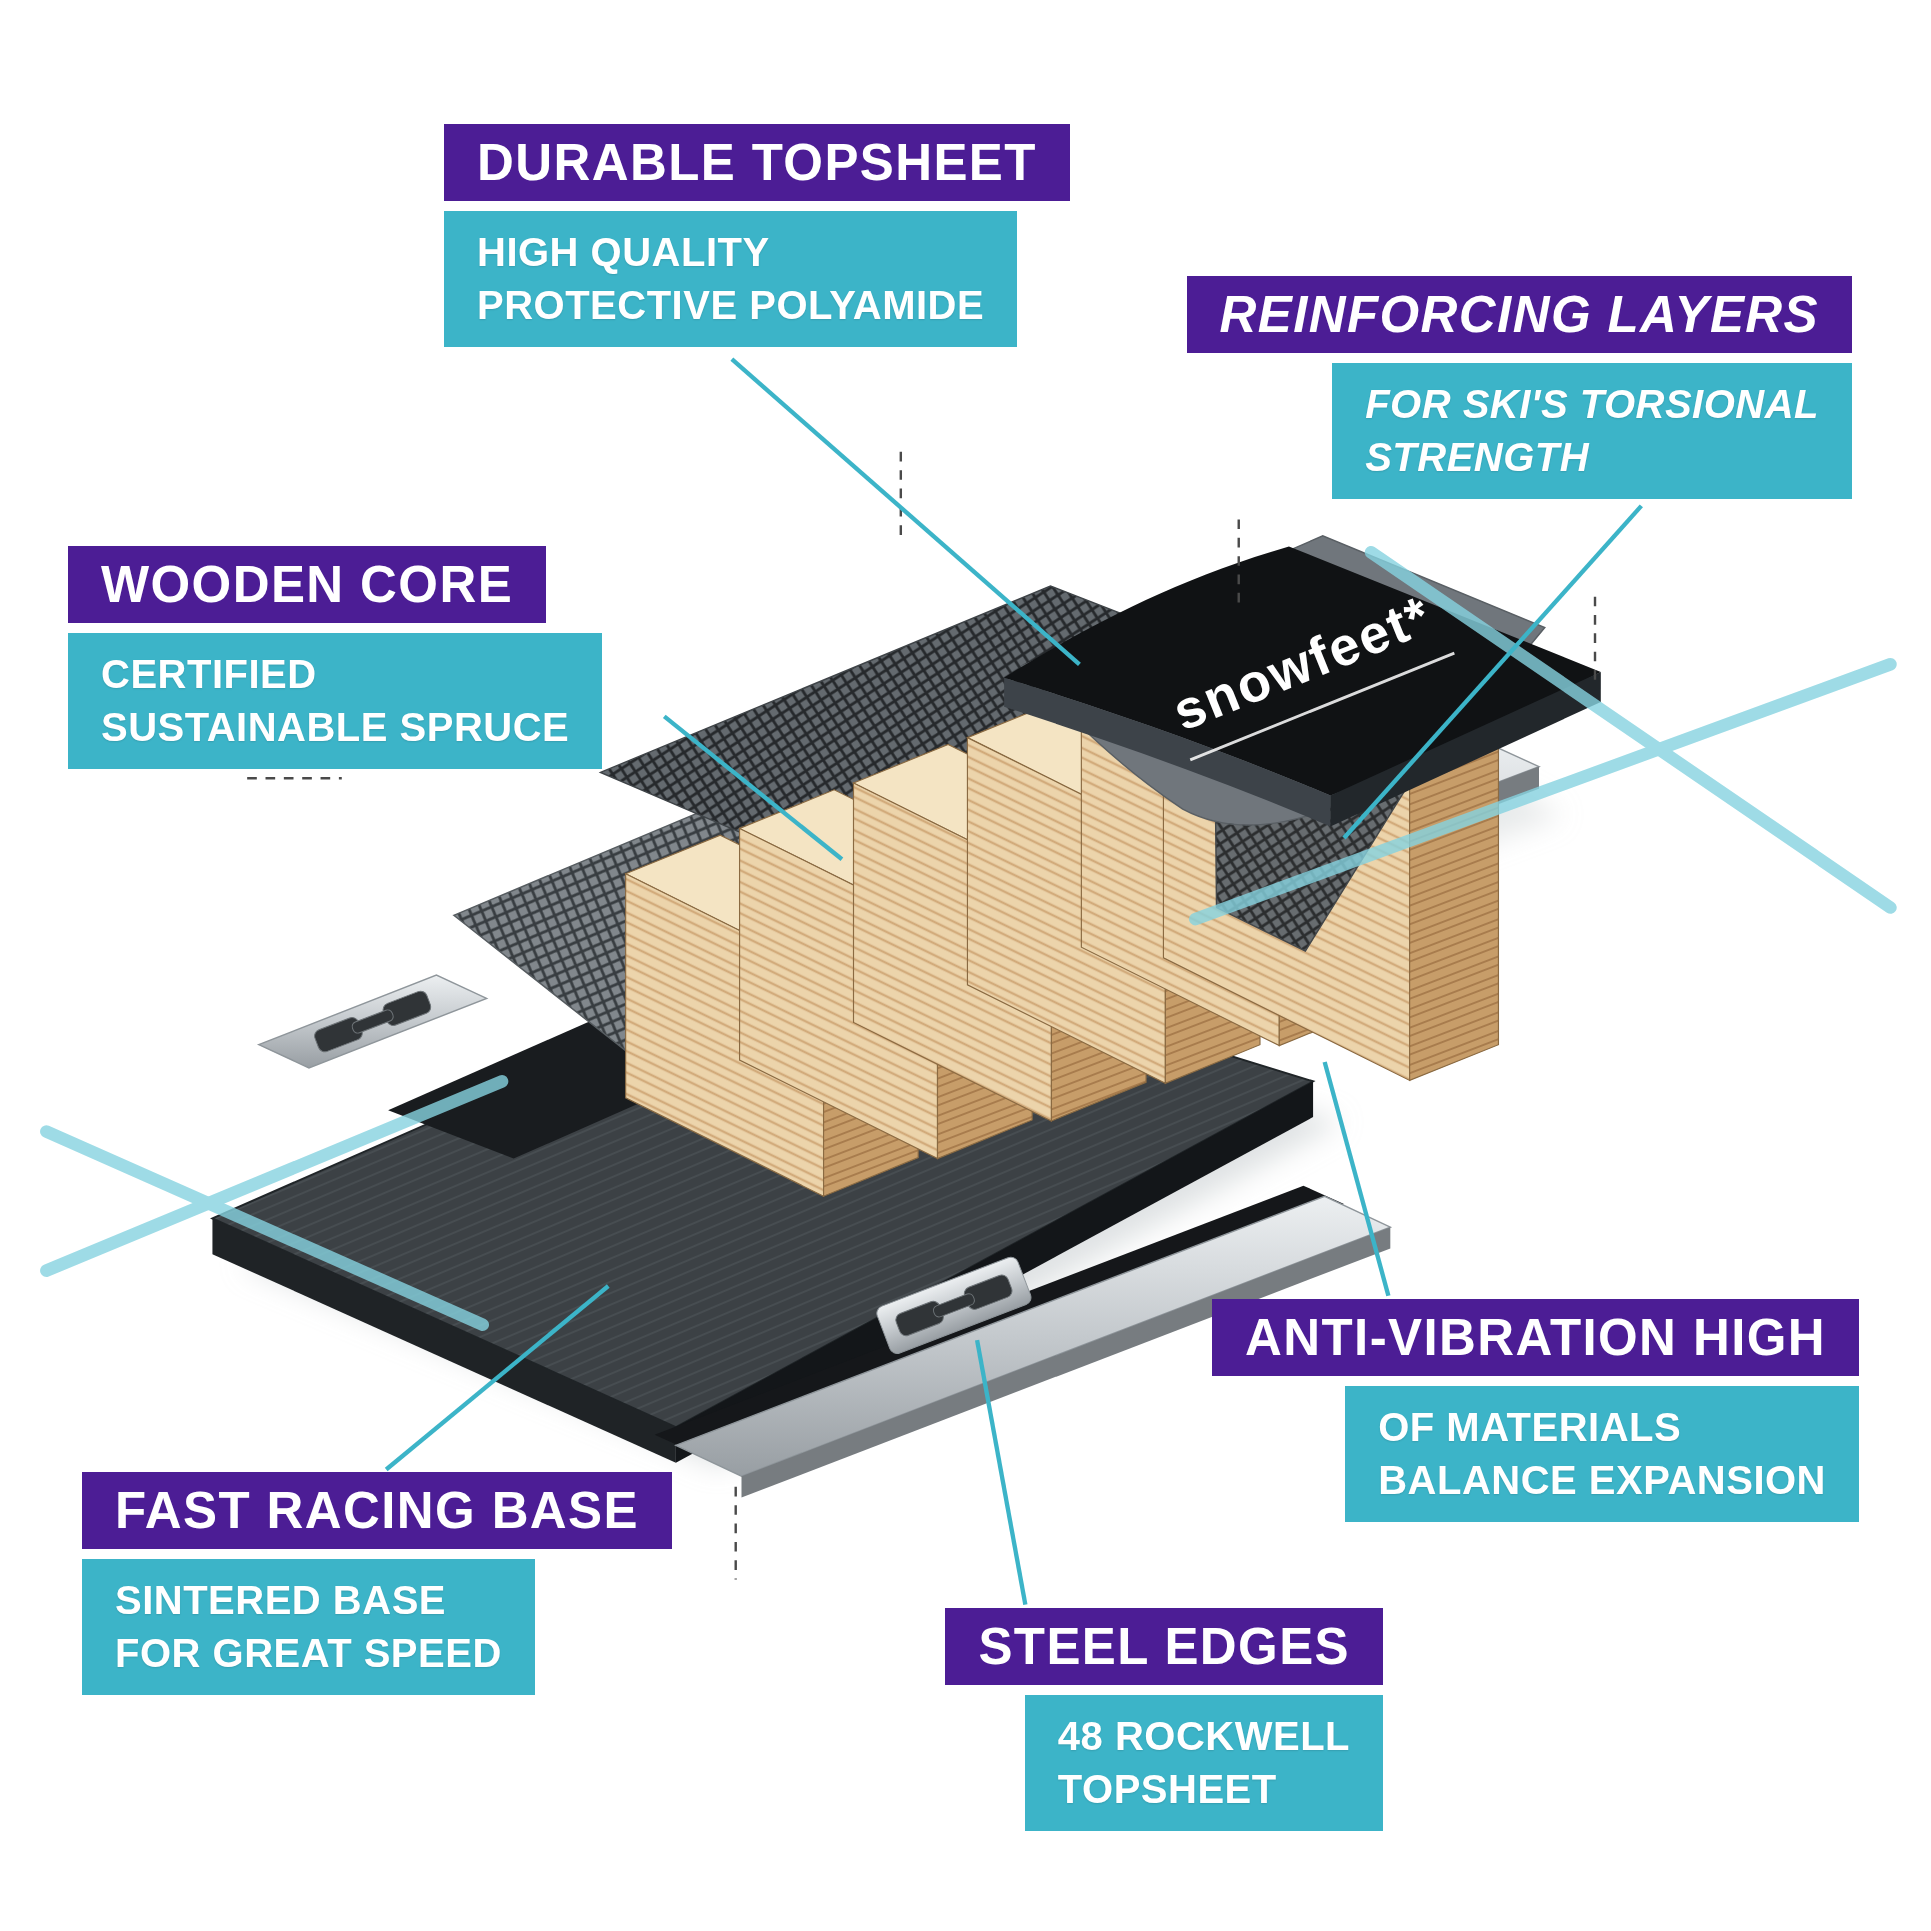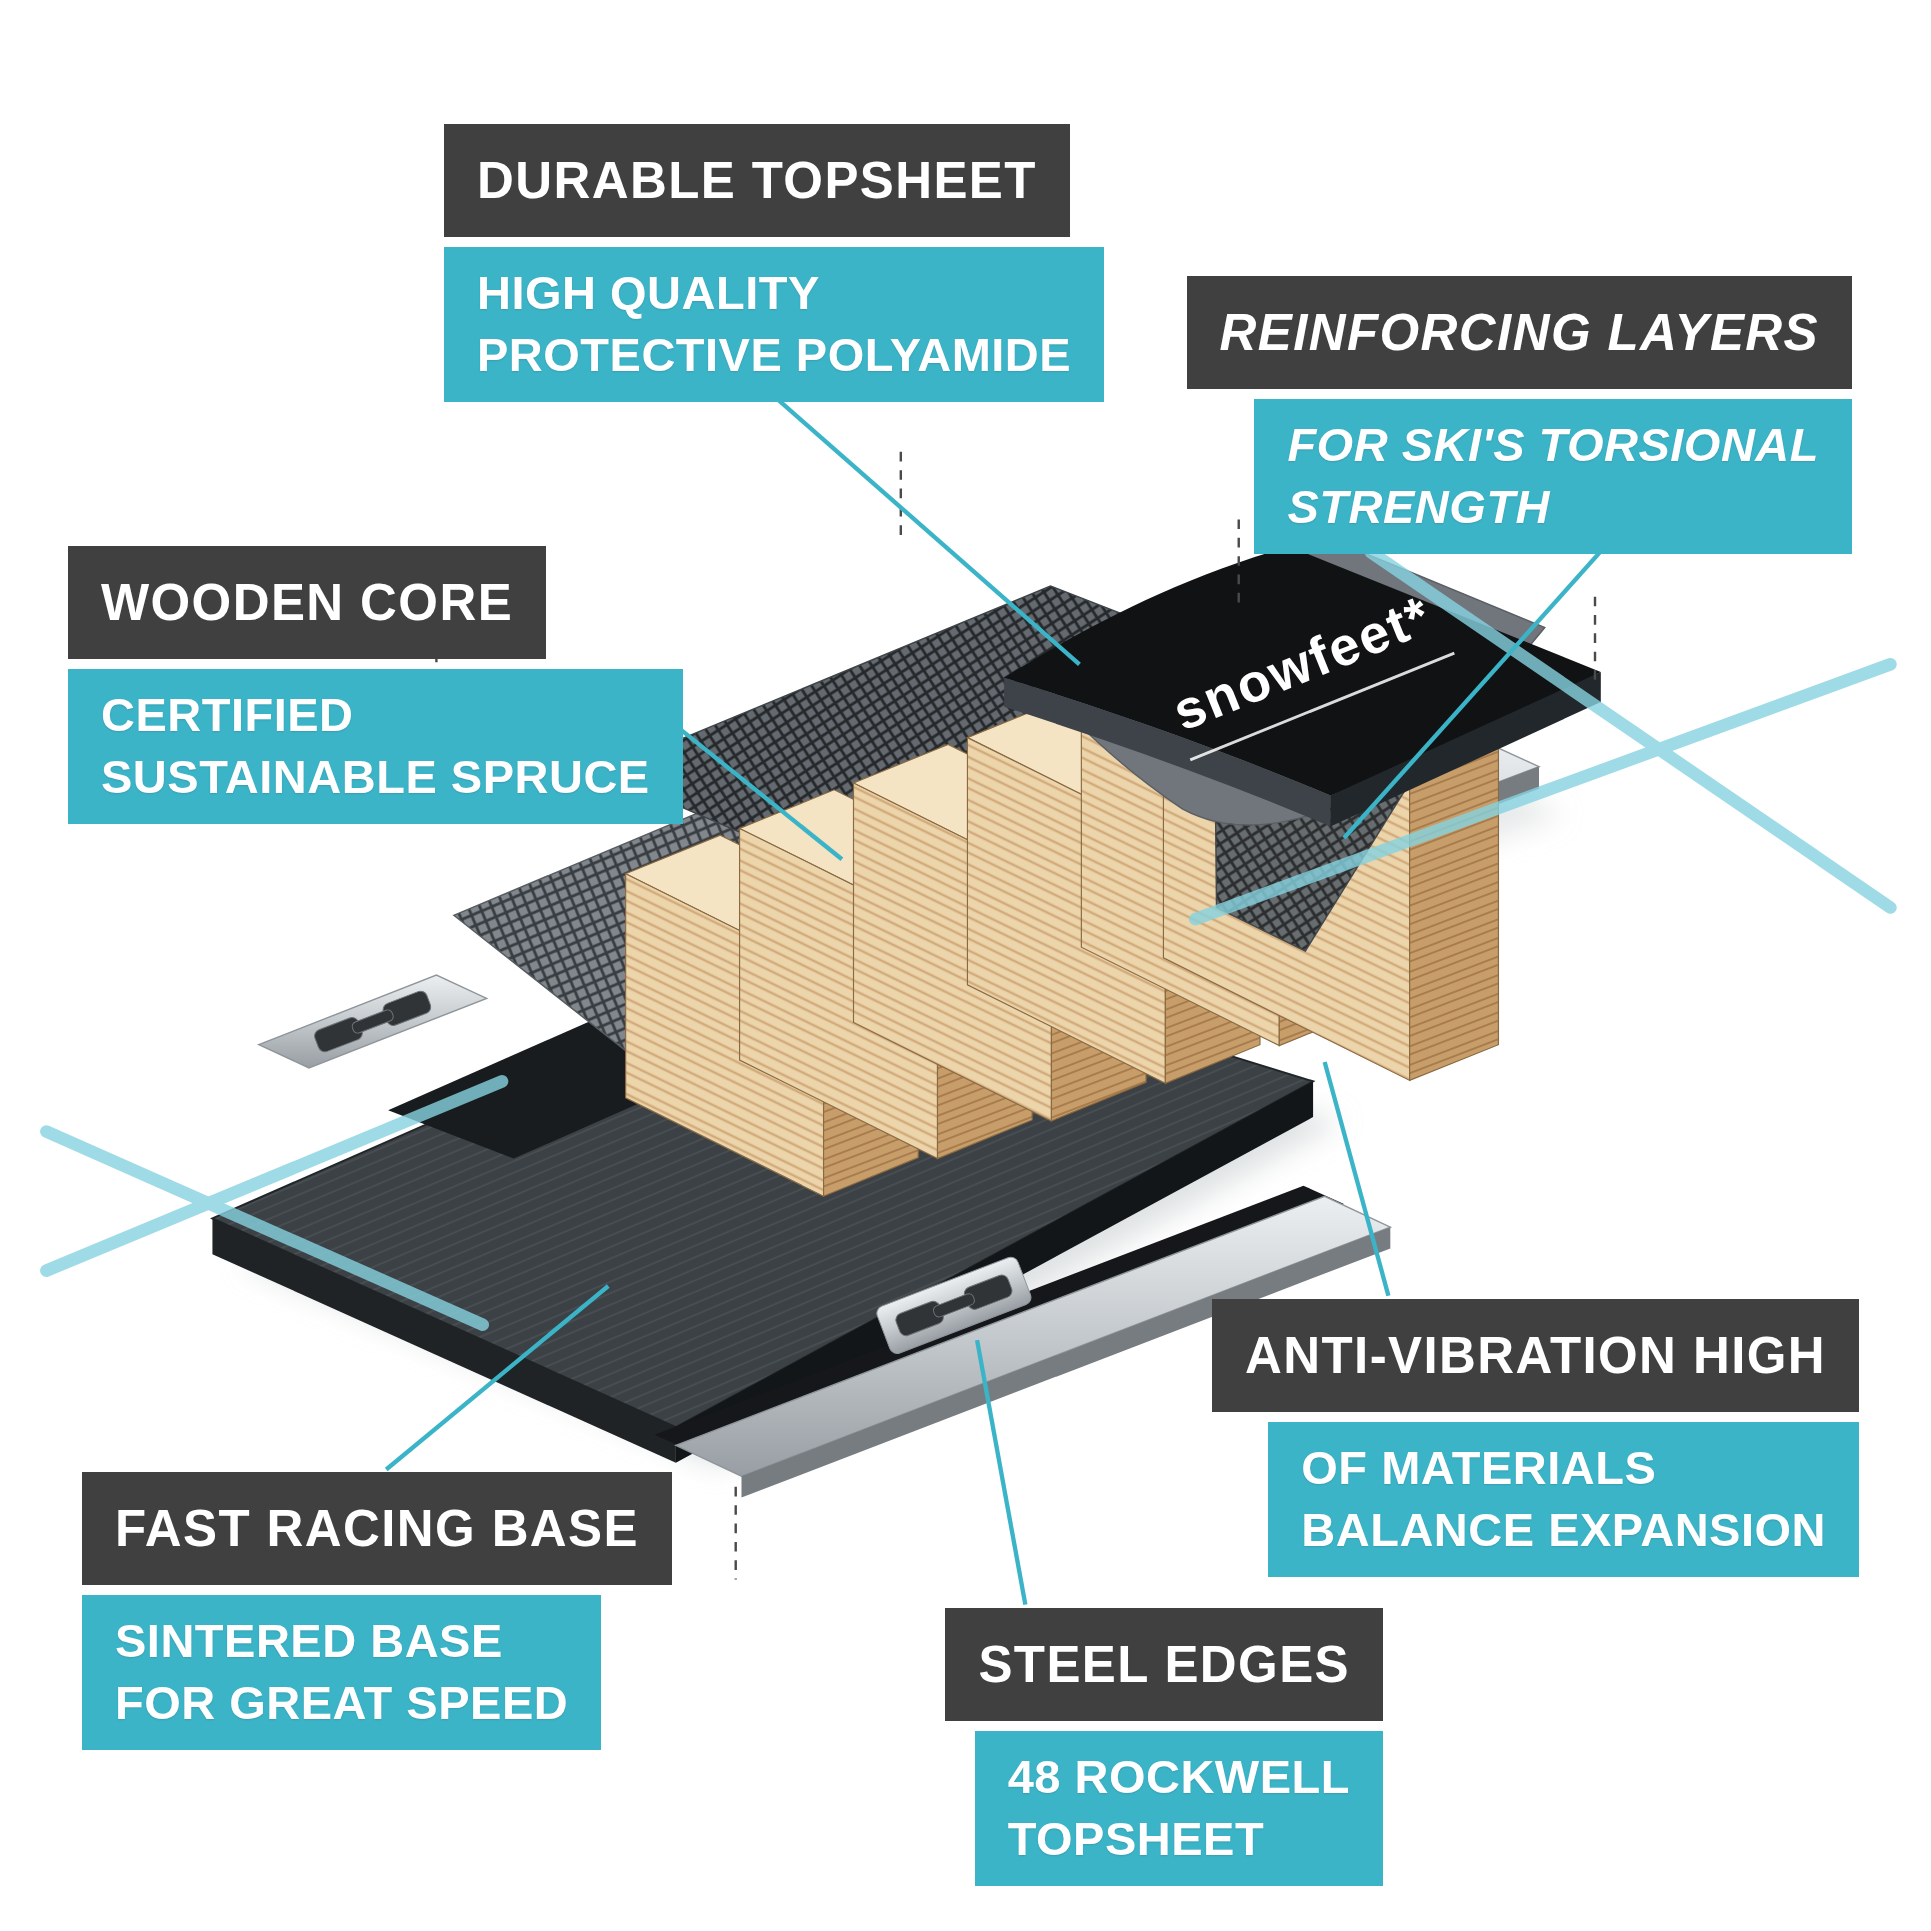--- a/index.html
+++ b/index.html
@@ -7,27 +7,27 @@
     position:relative;
     width:1931px;height:1931px;
     background:#ffffff;
     overflow:hidden;
     font-family:"Liberation Sans", sans-serif;
   }
   .illustration{position:absolute;left:0;top:0;width:1931px;height:1931px;}
   .callout{position:absolute;display:flex;flex-direction:column;gap:9.7px;align-items:flex-start;z-index:5;}
   .callout.right{align-items:flex-end;}
   .callout-title{
-    background:#404040;color:#ffffff;
+    background:#4c1d95;color:#ffffff;
     font-size:51px;font-weight:800;letter-spacing:1.4px;
-    padding:27px 33px;white-space:nowrap;
+    padding:9px 33px;white-space:nowrap;
   }
   .callout-sub{
     background:#3cb4c8;color:#ffffff;
-    font-size:47px;font-weight:700;letter-spacing:0.5px;
+    font-size:40px;font-weight:700;letter-spacing:0.5px;
     padding:15.4px 33px;line-height:1.32;
     text-shadow:0 1px 1.9px rgba(0,0,0,.12);
   }
   .callout.right .callout-sub{text-align:left;}
   .line{display:block;white-space:nowrap;}
   .c-topsheet{left:444px;top:124px;}
   .c-reinforcing{right:79px;top:276px;font-style:italic;}
   .c-core{left:68px;top:546px;}
   .c-tapes{right:72px;top:1299px;}
   .c-base{left:82px;top:1472px;}

